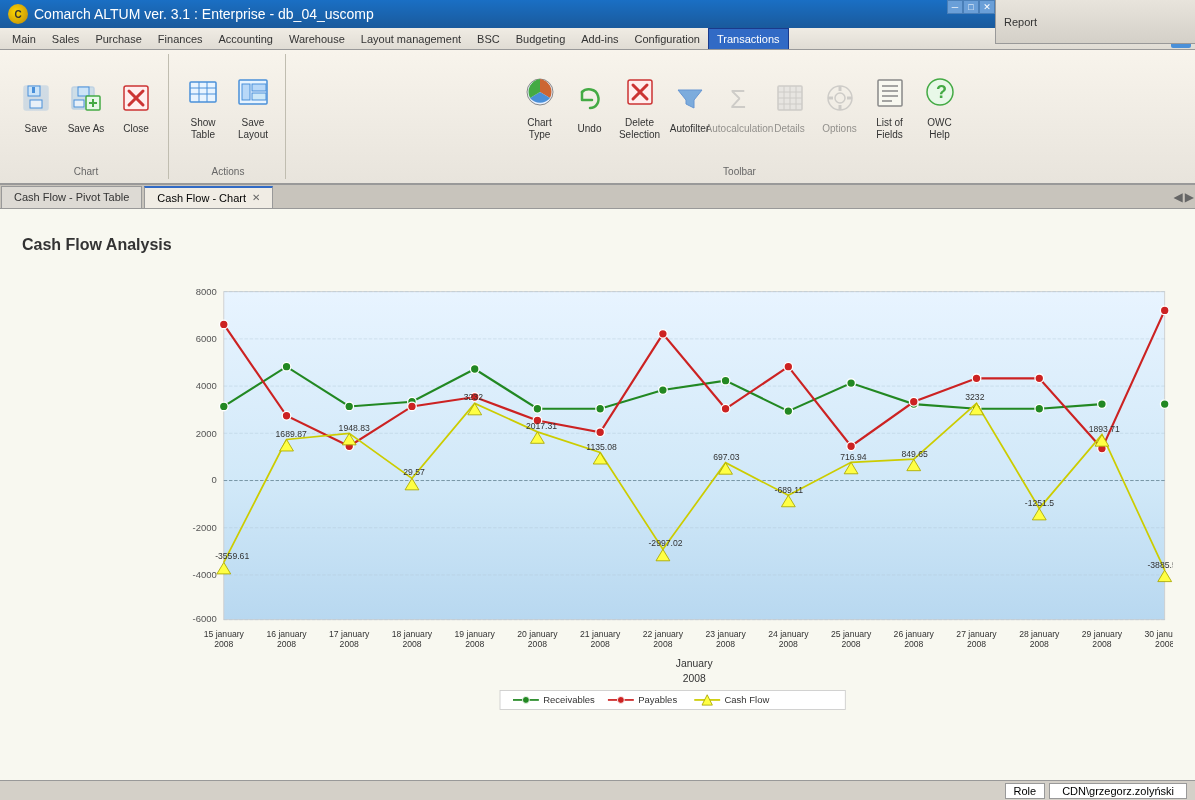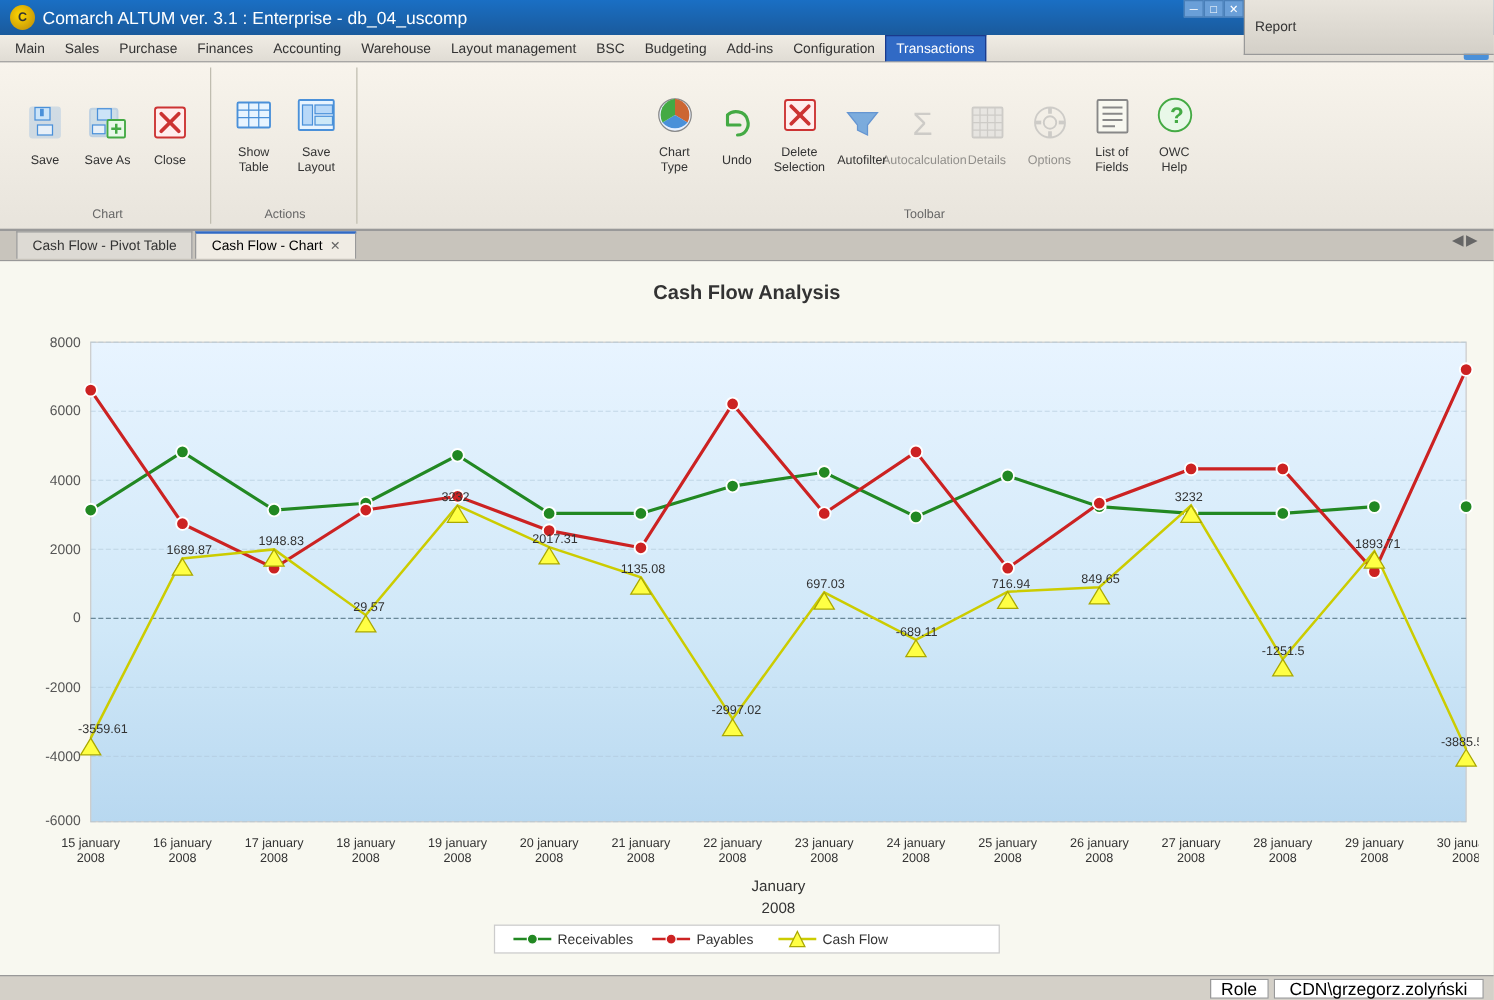--- a/index.html
+++ b/index.html
@@ -110,22 +110,22 @@
     .icon-close { color: #cc3333; }
     .icon-showtable { color: #4a90d9; }
     .icon-savelayout { color: #4a90d9; }
 
     
     .tabs-bar {
       height: 24px;
       background: #c8c4bc;
       border-bottom: 1px solid #999;
       display: flex;
-      align-items: flex-start;
-      padding: 0 13px;
+      align-items: center;
+      padding: 0 1px;
       gap: 2px;
     }
     .tab {
       height: 22px;
       padding: 0 12px;
       background: #dddad4;
       border: 1px solid #999;
       border-bottom: none;
       display: flex;
       align-items: center;
@@ -141,22 +141,22 @@
       color: #000;
     }
     .tab-close { font-size: 10px; color: #666; cursor: pointer; }
     .tabs-nav { display: flex; align-items: center; margin-left: auto; gap: 2px; font-size: 12px; color: #666; cursor: pointer; }
 
     
     .chart-container {
       background: #f8f8f0;
       flex: 1;
       display: flex;
-      flex-direction: column;
-      padding: 12px;
+      flex-direction: row;
+      padding: 22px;
       overflow: hidden;
     }
     .chart-title {
       text-align: center;
       font-size: 16px;
       font-weight: bold;
       color: #333;
       margin-bottom: 10px;
       margin-top: 5px;
     }
@@ -172,21 +172,21 @@
 
     
     .status-bar {
       height: 20px;
       background: #d4d0c8;
       border-top: 1px solid #999;
       display: flex;
       align-items: center;
       padding: 0 8px;
       gap: 4px;
-      font-size: 14px;
+      font-size: 11px;
     }
     .status-role {
       background: white;
       border: 1px solid #999;
       padding: 0 8px;
       height: 16px;
       display: flex;
       align-items: center;
       margin-left: auto;
     }

